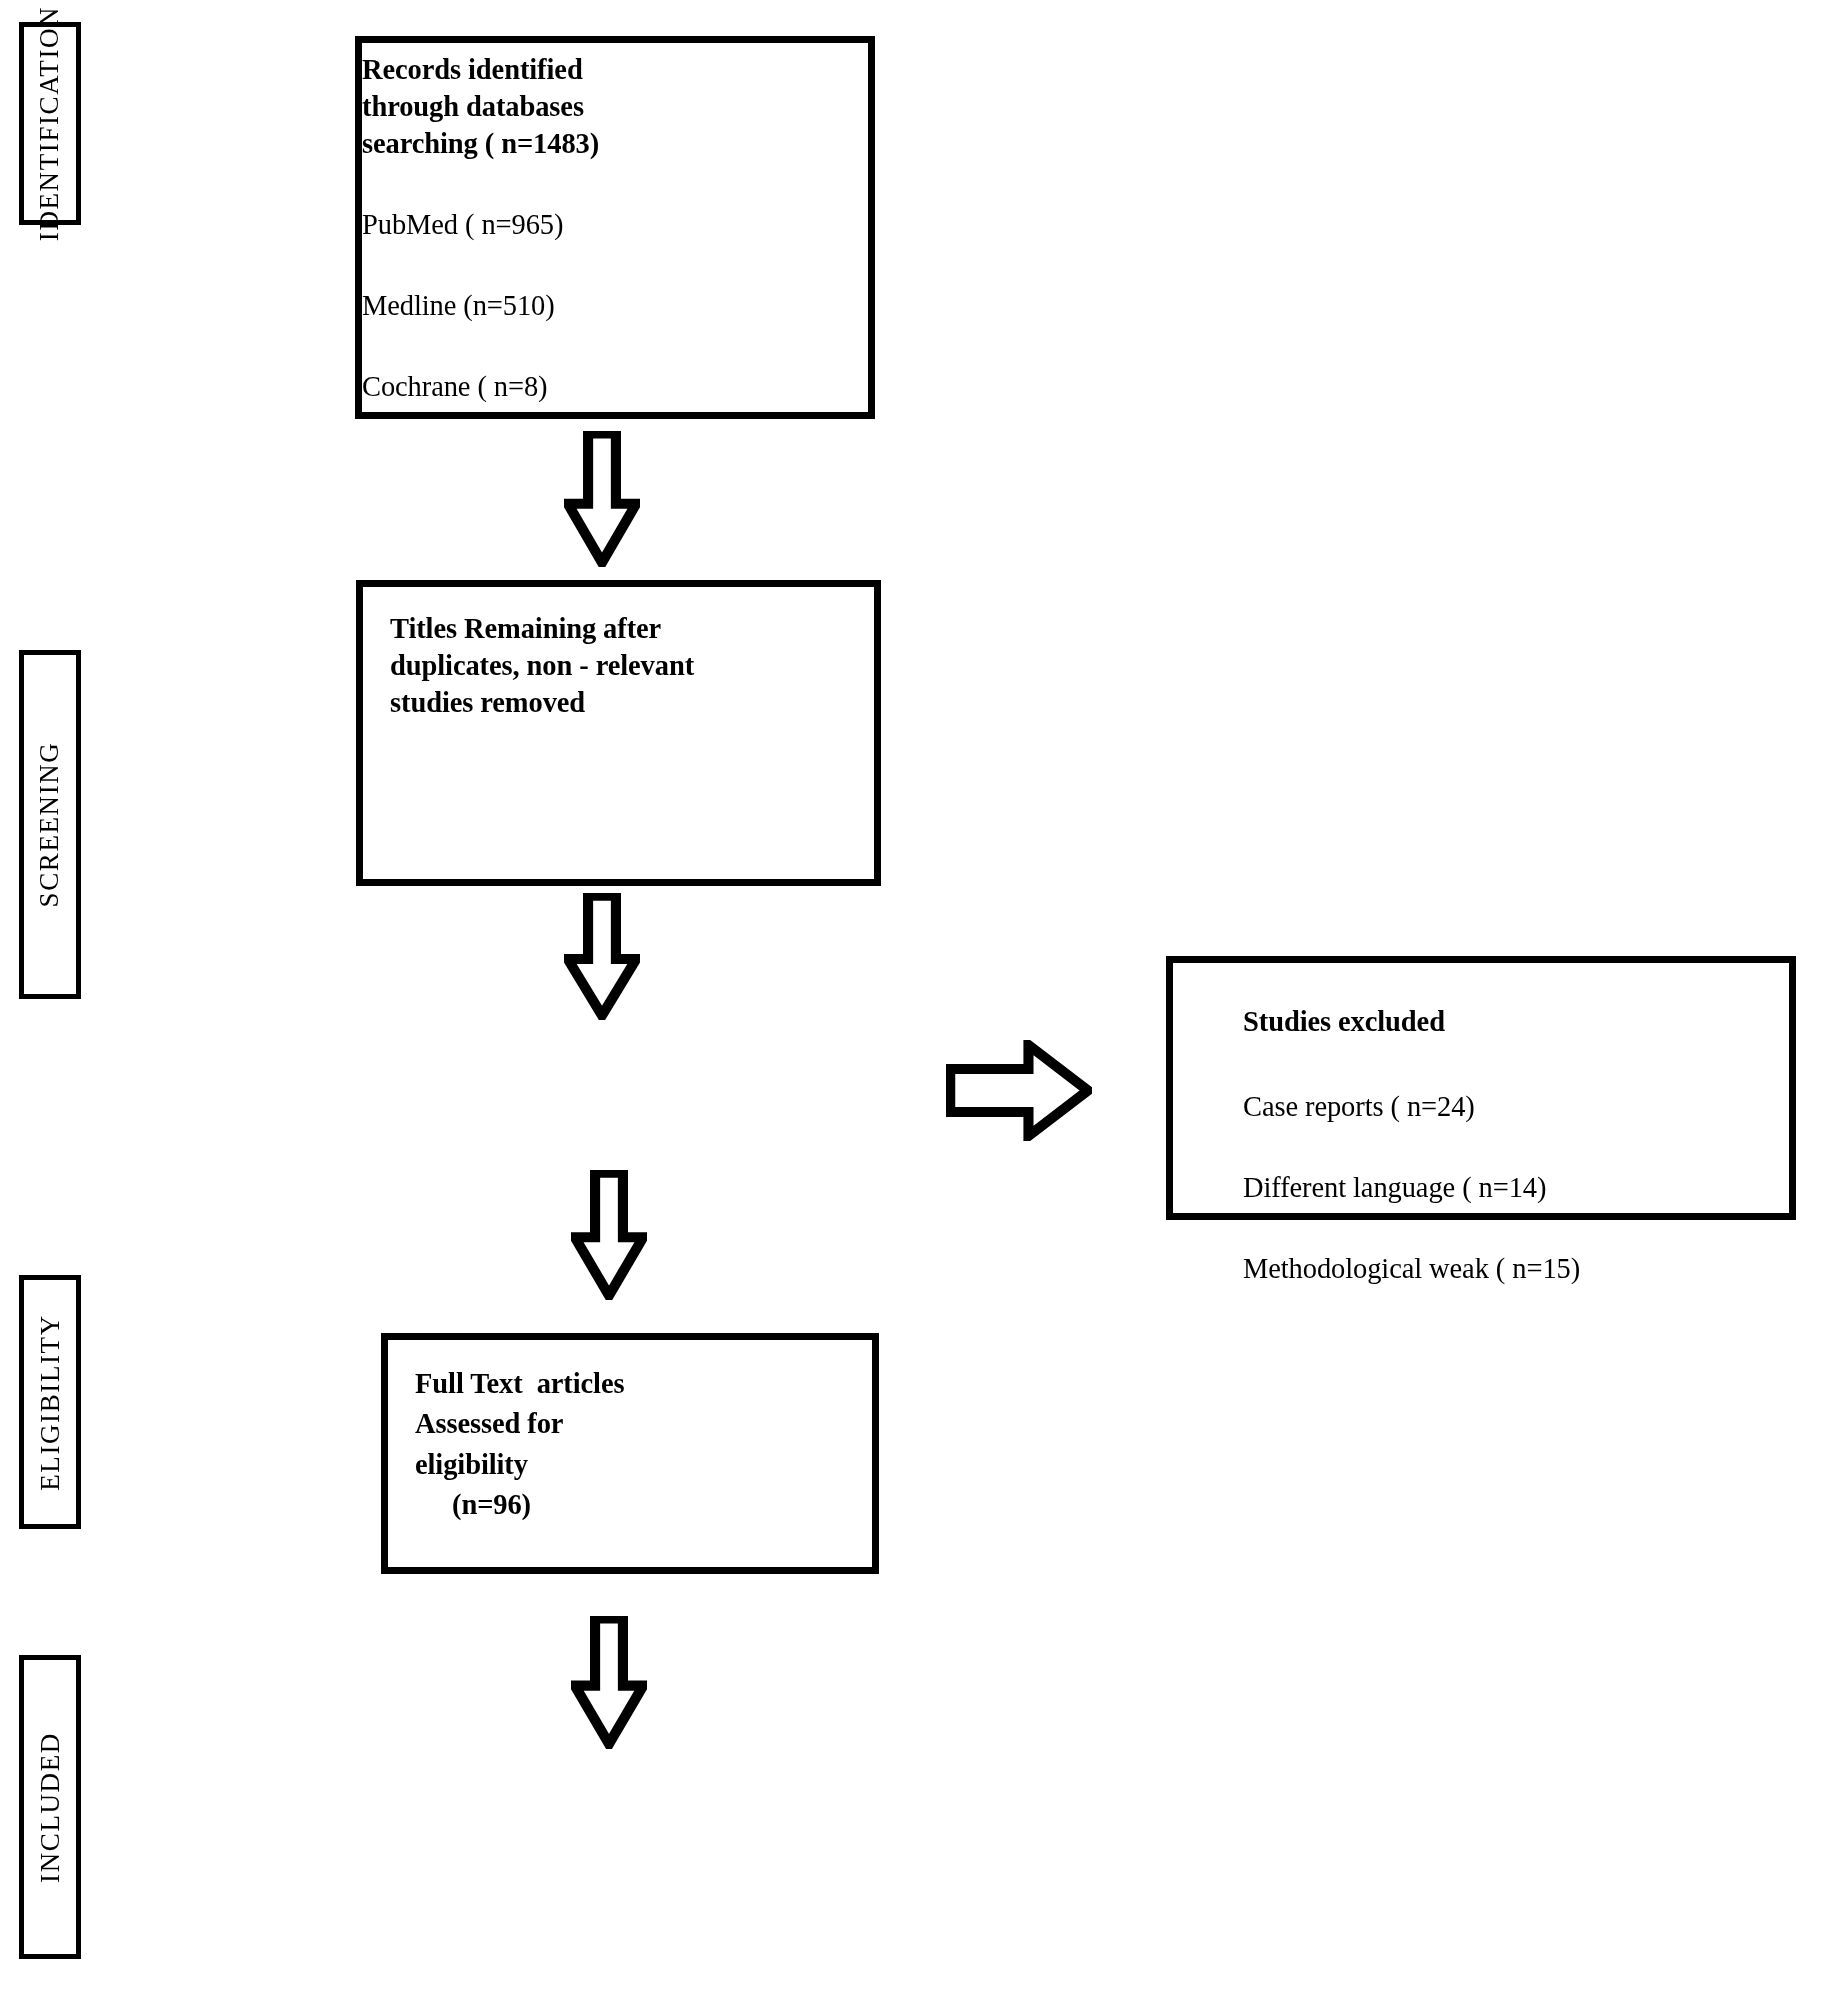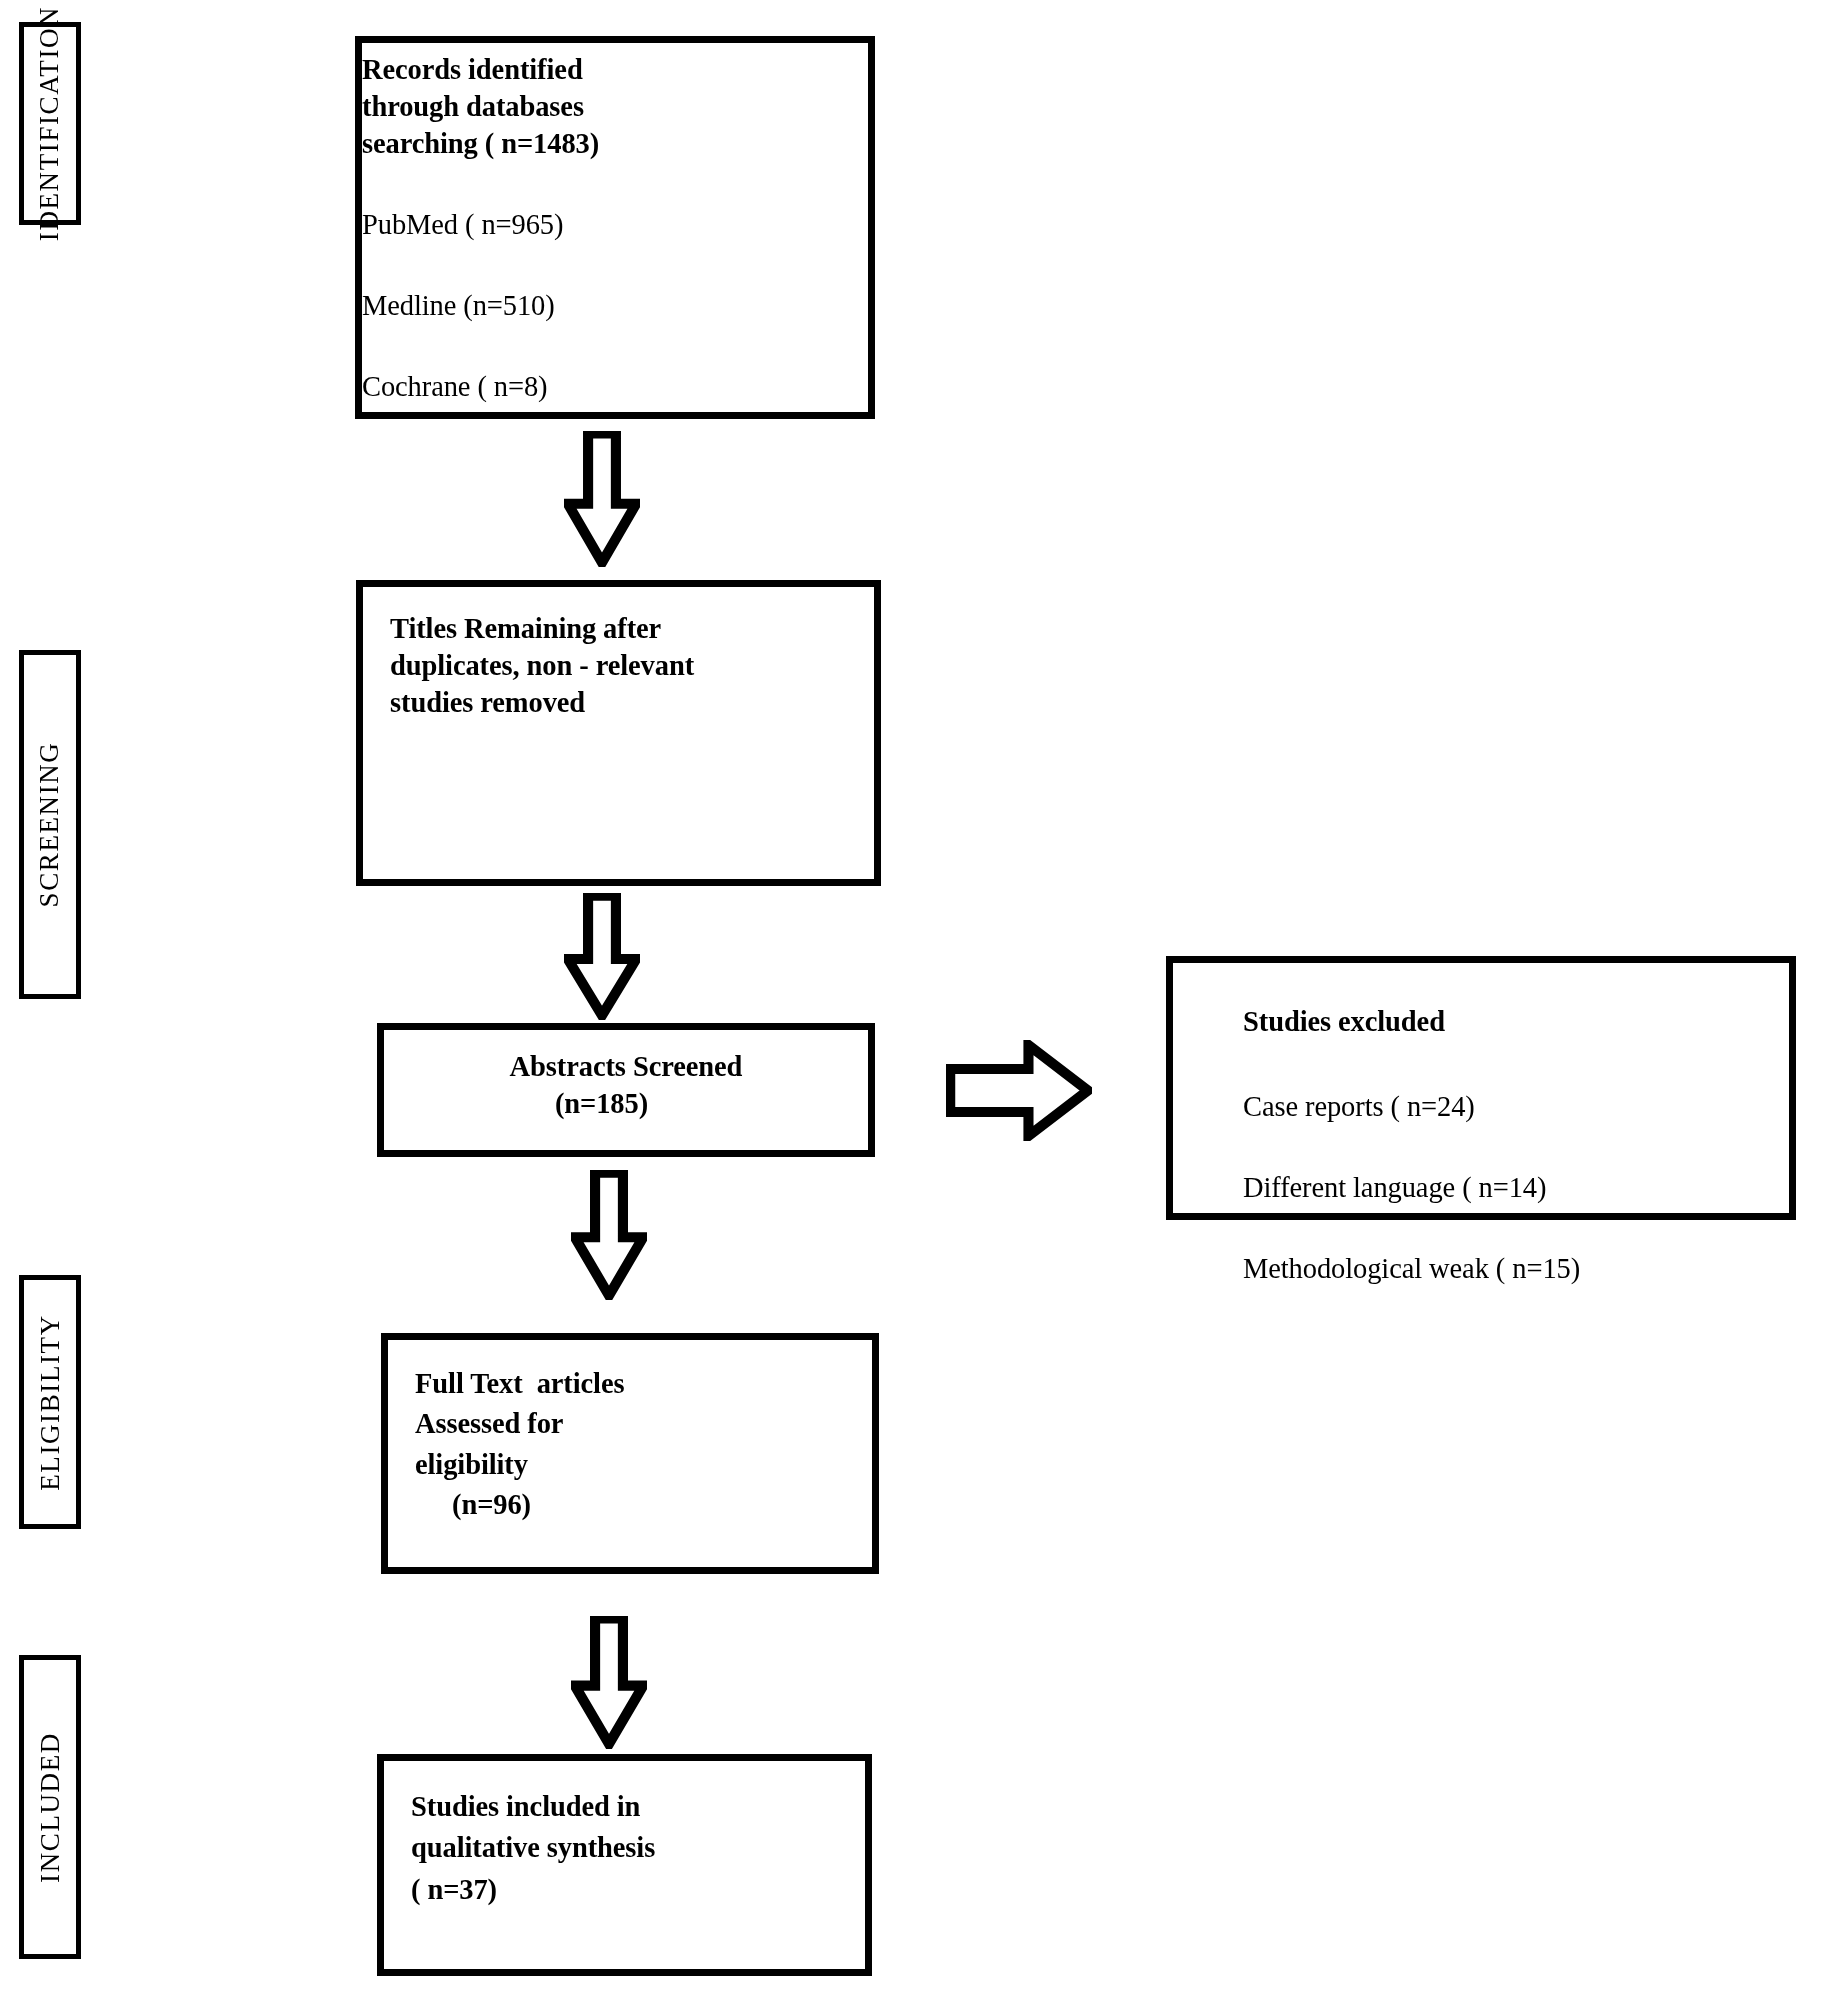--- a/index.html
+++ b/index.html
@@ -113,26 +113,20 @@
       <span class="line bold">studies removed</span>
     </div>
   </div>
 
   <div class="arrow-down" style="left:564px; top:893px;">
     <svg width="76" height="127" viewBox="0 0 120 200">
       <polygon points="38,4 82,4 82,104 114,104 60,193 6,104 38,104" fill="#ffffff" stroke="#000000" stroke-width="16" stroke-linejoin="miter"></polygon>
     </svg>
   </div>
 
-  <div class="box" style="left:377px; top:1023px; width:498px; height:134px;">
-    <div class="box-inner" style="top:18px; padding-left:6.3px; padding-right:6.3px;">
-      <span class="line bold ctr">Abstracts Screened</span>
-      <span class="line bold ctr" style="padding-right:49px;">(n=185)</span>
-    </div>
-  </div>
 
   <div class="arrow-right" style="left:946px; top:1040px;">
     <svg width="146" height="101" viewBox="0 0 230 160">
       <polygon points="6,46 130,46 130,8 224,80 130,152 130,114 6,114" fill="#ffffff" stroke="#000000" stroke-width="16" stroke-linejoin="miter"></polygon>
     </svg>
   </div>
 
   <div class="box" style="left:1166px; top:956px; width:630px; height:264px;">
     <div class="box-inner" style="top:37px; padding-left:70px; padding-right:7.6px;">
       <span class="line bold" style="line-height:1.55;">Studies excluded</span>
@@ -156,22 +150,15 @@
       <span class="line bold" style="line-height:1.42;margin-left:37px;">(n=96)</span>
     </div>
   </div>
 
   <div class="arrow-down" style="left:571px; top:1616px;">
     <svg width="76" height="133" viewBox="0 0 120 210">
       <polygon points="38,4 82,4 82,110 114,110 60,202 6,110 38,110" fill="#ffffff" stroke="#000000" stroke-width="16" stroke-linejoin="miter"></polygon>
     </svg>
   </div>
 
-  <div class="box" style="left:377px; top:1754px; width:495px; height:222px;">
-    <div class="box-inner" style="top:25px; padding-left:27px; padding-right:7.6px;">
-      <span class="line bold" style="line-height:1.45;">Studies included in</span>
-      <span class="line bold" style="line-height:1.45;">qualitative synthesis</span>
-      <span class="line bold" style="line-height:1.45;">( n=37)</span>
-    </div>
-  </div>
 
 </div>
 
 
 </body></html>

